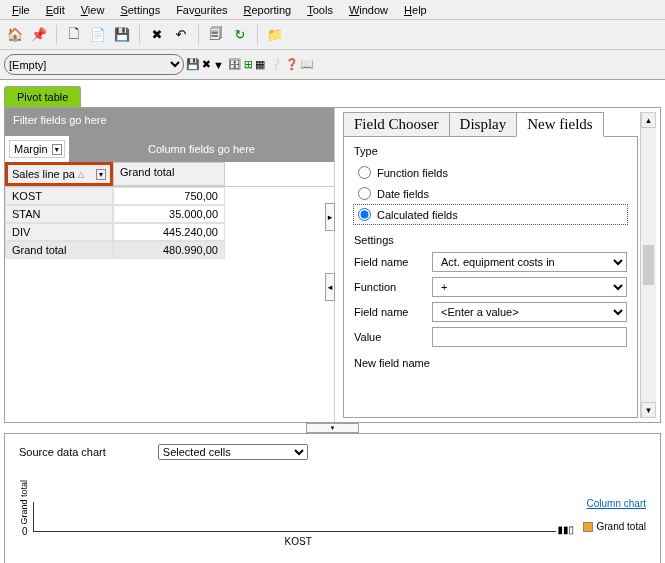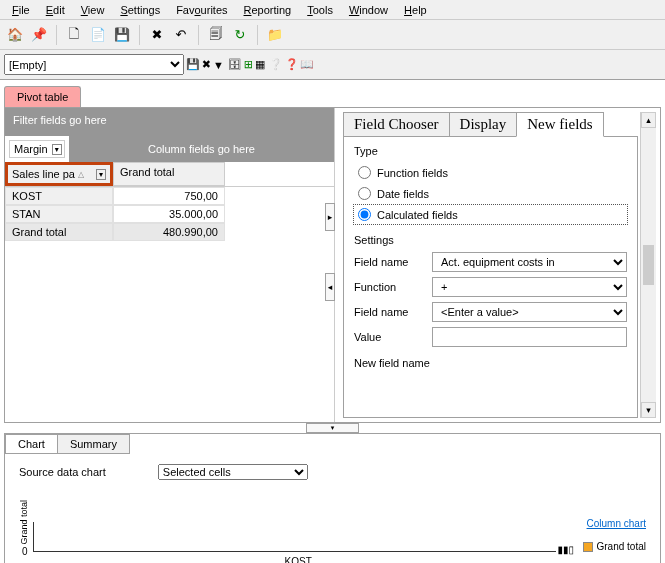--- a/index.html
+++ b/index.html
@@ -4,24 +4,24 @@
 <style>
 * { box-sizing: border-box; margin: 0; padding: 0; }
 body { font-family: Tahoma, Arial, sans-serif; font-size: 11px; background: #fff; color: #000; width: 665px; height: 563px; overflow: hidden; }
 .menubar { display: flex; background: #f0f0f0; border-bottom: 1px solid #ccc; padding: 2px 4px; height: 20px; }
 .menubar span { padding: 2px 8px; cursor: default; }
 .menubar span u { text-decoration: underline; }
 .toolbar { display: flex; align-items: center; background: #f0f0f0; border-bottom: 1px solid #ccc; padding: 2px 4px; height: 30px; gap: 2px; }
 .toolbar .sep { width: 1px; height: 20px; background: #ccc; margin: 0 4px; }
 .toolbar .tbtn { width: 22px; height: 22px; display: flex; align-items: center; justify-content: center; font-size: 13px; cursor: pointer; }
 .toolbar2 { display: flex; align-items: center; background: #f0f0f0; border-bottom: 1px solid #a0a0a0; padding: 2px 4px; height: 30px; gap: 2px; }
-.toolbar2 select { width: 180px; height: 21px; font-size: 11px; }
+.toolbar2 select { width: 180px; height: 21px; font-size: 11px; border-radius: 10px; }
 .main-tabs { margin: 6px 4px 0 4px; }
 .tab-row { display: flex; }
-.tab { padding: 4px 12px; border: 1px solid #a0a0a0; border-bottom: none; background: #fca5a5; border-radius: 3px 3px 0 0; margin-right: 2px; font-size: 11px; }
+.tab { padding: 4px 12px; border: 1px solid #a0a0a0; border-bottom: none; background: #84cc16; border-radius: 3px 3px 0 0; margin-right: 2px; font-size: 11px; }
 .main-content { border: 1px solid #a0a0a0; margin: 0 4px; height: 316px; display: flex; }
 .pivot-area { flex: 0 0 330px; border-right: 1px solid #ccc; display: flex; flex-direction: column; position: relative; }
 .filter-area { background: #969696; color: #fff; padding: 6px 8px; font-size: 11px; height: 28px; }
 .coldata-row { display: flex; }
 .data-field { background: #fff; border: 1px solid #ccc; padding: 2px 4px; margin: 4px; display: flex; align-items: center; gap: 4px; width: 56px; }
 .col-area { flex: 1; background: #969696; color: #fff; display: flex; align-items: center; justify-content: center; font-size: 11px; }
 .row-header-row { display: flex; border-bottom: 1px solid #ccc; }
 .row-dim { background: #f0f0f0; border: 3px solid #c2410c; padding: 3px 4px; width: 108px; display: flex; align-items: center; gap: 3px; }
 .row-dim .sort-icon { font-size: 8px; color: #888; }
 .row-dim .dd { border: 1px solid #888; font-size: 8px; padding: 0 2px; margin-left: auto; }
@@ -140,20 +140,24 @@
       <div class="col-header">Grand total</div>
     </div>
     <div class="data-row">
       <div class="lbl">KOST</div>
       <div class="val">750,00</div>
     </div>
     <div class="data-row">
       <div class="lbl">STAN</div>
       <div class="val">35.000,00</div>
     </div>
+    <div class="data-row">
+      <div class="lbl">DIV</div>
+      <div class="val">445.240,00</div>
+    </div>
     <div class="data-row grand">
       <div class="lbl">Grand total</div>
       <div class="val">480.990,00</div>
     </div>
     <div class="expand-handle">▸</div>
     <div class="expand-handle" style="top:165px">◂</div>
   </div>
 
   <div class="right-panel">
     <div class="right-tabs">
@@ -202,24 +206,20 @@
       <div class="arr">▾</div>
     </div>
   </div>
 </div>
 
 <div class="splitter">
     <div class="grip">▾</div>
   </div>
 
 <div class="chart-panel">
-  <div class="chart-tabs">
-    <div class="ctab">Chart</div>
-    <div class="ctab inactive">Summary</div>
-  </div>
   <div class="chart-body">
     <div class="source-row">
       <span>Source data chart</span>
       <select><option>Selected cells</option></select>
     </div>
     <div class="chart-area">
       <div class="yaxis-label">Grand total</div>
       <div class="axes">
         <span class="tick-label">0</span>
         <span class="xlabel">KOST</span>

